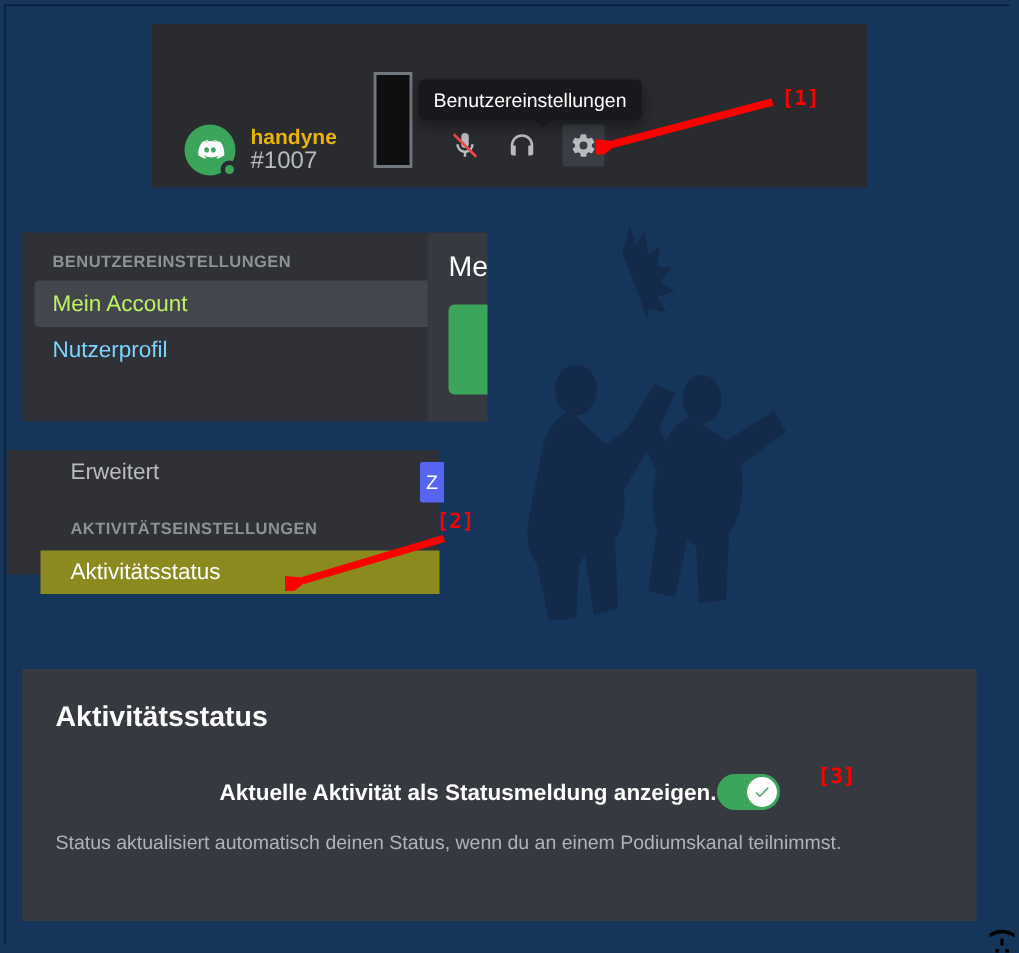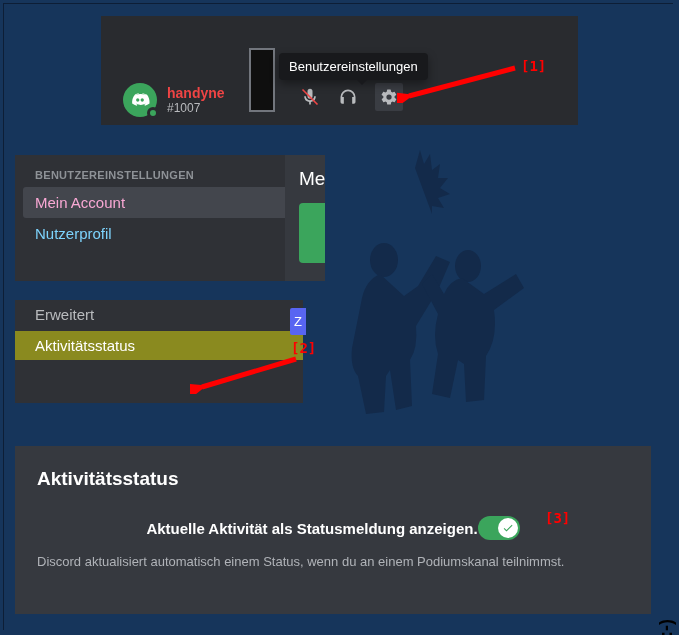--- a/index.html
+++ b/index.html
@@ -28,22 +28,22 @@
     background: #3ba55c;
     display: flex; align-items: center; justify-content: center;
     position: relative; flex: none;
   }
   .status-dot {
     position: absolute; right: -2px; bottom: -2px;
     width: 12px; height: 12px; border-radius: 50%;
     background: #3ba55c; border: 3px solid #292b2f;
   }
   .user-text { margin-left: 10px; }
-  .username { color: #ef4444; font-size: 14px; font-weight: 600; }
-  .discrim { color: #b9bbbe; font-size: 12px; }
+  .username { color: #eab308; font-size: 14px; font-weight: 600; }
+  .discrim { color: #b9bbbe; font-size: 16px; }
   .slider-thing {
     position: absolute; left: 148px; top: 32px;
     width: 26px; height: 64px; background: #0f0f0f;
     border: 2px solid #72767d;
   }
   .icons-row {
     position: absolute; left: 198px; bottom: 14px;
     display: flex; gap: 16px; align-items: center;
   }
   .icon-btn {
@@ -75,33 +75,34 @@
     position: absolute; top: 155px; left: 15px;
     width: 310px; height: 126px;
     background: #2f3136;
     overflow: hidden;
   }
   .cat-head { color:#8e9297; font-size:11px; font-weight:700; letter-spacing:.3px;
     padding: 14px 12px 6px 20px; text-transform:uppercase; }
   .side-item {
     padding: 7px 12px 7px 20px; font-size:15px; color:#7dd3fc; cursor:pointer;
   }
-  .side-item.sel { background:#43464d; color:#f9a8d4; border-radius:3px; margin:0 8px; padding-left:12px; }
+  .side-item.sel { background:#43464d; color:#bef264; border-radius:3px; margin:0 8px; padding-left:12px; }
   .panel2-right {
     position:absolute; left:270px; top:0; width:80px; height:126px;
     background:#36393f;
   }
   .panel2-title { position:absolute; left:284px; top:13px; color:#fff; font-size:19px; font-weight:400; }
   .green-block { position:absolute; left:284px; top:48px; width:40px; height:60px; background:#3ba55c; border-radius:4px; }
 
   
   .panel3 {
-    position: absolute; top: 300px; left: 15px;
-    width: 288px; height: 103px;
+    position: absolute; top: 300px; left: 5px;
+    width: 288px; height: 83px;
     background: #2f3136;
+    padding-left: 22px;
   }
   .panel3 .side-item2 { padding:6px 12px 6px 20px; font-size:15px; color:#b9bbbe; cursor:pointer; }
   .hl-item {
     background:#8a8a1f; color:#fff; padding:6px 12px 6px 20px; font-size:15px;
     margin-top:2px;
   }
   .purple-btn {
     position:absolute; right:-3px; top:8px;
     background:#5865f2; color:#fff; font-size:13px; font-weight:500;
     padding:6px 4px; border-radius:2px 0 0 2px;
@@ -214,20 +215,21 @@
   <div class="cat-head">BENUTZEREINSTELLUNGEN</div>
   <div class="side-item sel">Mein Account</div>
   <div class="side-item">Nutzerprofil</div>
   <div class="panel2-title">Me</div>
   <div class="green-block"></div>
 </div>
 
 <div class="panel3">
   <div class="side-item2">Erweitert</div>
   <div class="purple-btn">Z</div>
+  <div class="cat-head" style="padding-top:18px;">AKTIVITÄTSEINSTELLUNGEN</div>
   <div class="hl-item">Aktivitätsstatus</div>
 </div>
 
 <svg class="arrow" style="left:190px; top:354px; width:110px; height:40px;" viewBox="0 0 110 40">
   <defs>
       <marker id="ah2" markerWidth="10" markerHeight="8" refX="1" refY="4" orient="auto">
         <path d="M10 0 L0 4 L10 8 z" fill="#ff0000"></path>
       </marker>
     </defs>
   <line x1="106" y1="5" x2="12" y2="33" stroke="#ff0000" stroke-width="5" marker-end="url(#ah2)"></line>
@@ -239,17 +241,17 @@
   <div class="toggle-row">
     <div class="toggle-label">Aktuelle Aktivität als Statusmeldung anzeigen.</div>
     <div class="toggle">
       <div class="toggle-knob">
         <svg width="12" height="12" viewBox="0 0 24 24">
             <path fill="#3ba55c" d="M9 16.2 4.8 12l-1.4 1.4L9 19 21 7l-1.4-1.4z"></path>
           </svg>
       </div>
     </div>
   </div>
-  <div class="desc">Discord aktualisiert automatisch einem Status, wenn du an einem Podiumskanal teilnimmst.</div>
+  <div class="desc">Status aktualisiert automatisch deinen Status, wenn du an einem Podiumskanal teilnimmst.</div>
 </div>
 <div class="anno" style="left:545px; top:510px;">[3]</div>
 
 <div class="watermark">www.SoftwareOK.de :-)</div>
 
 </body></html>

